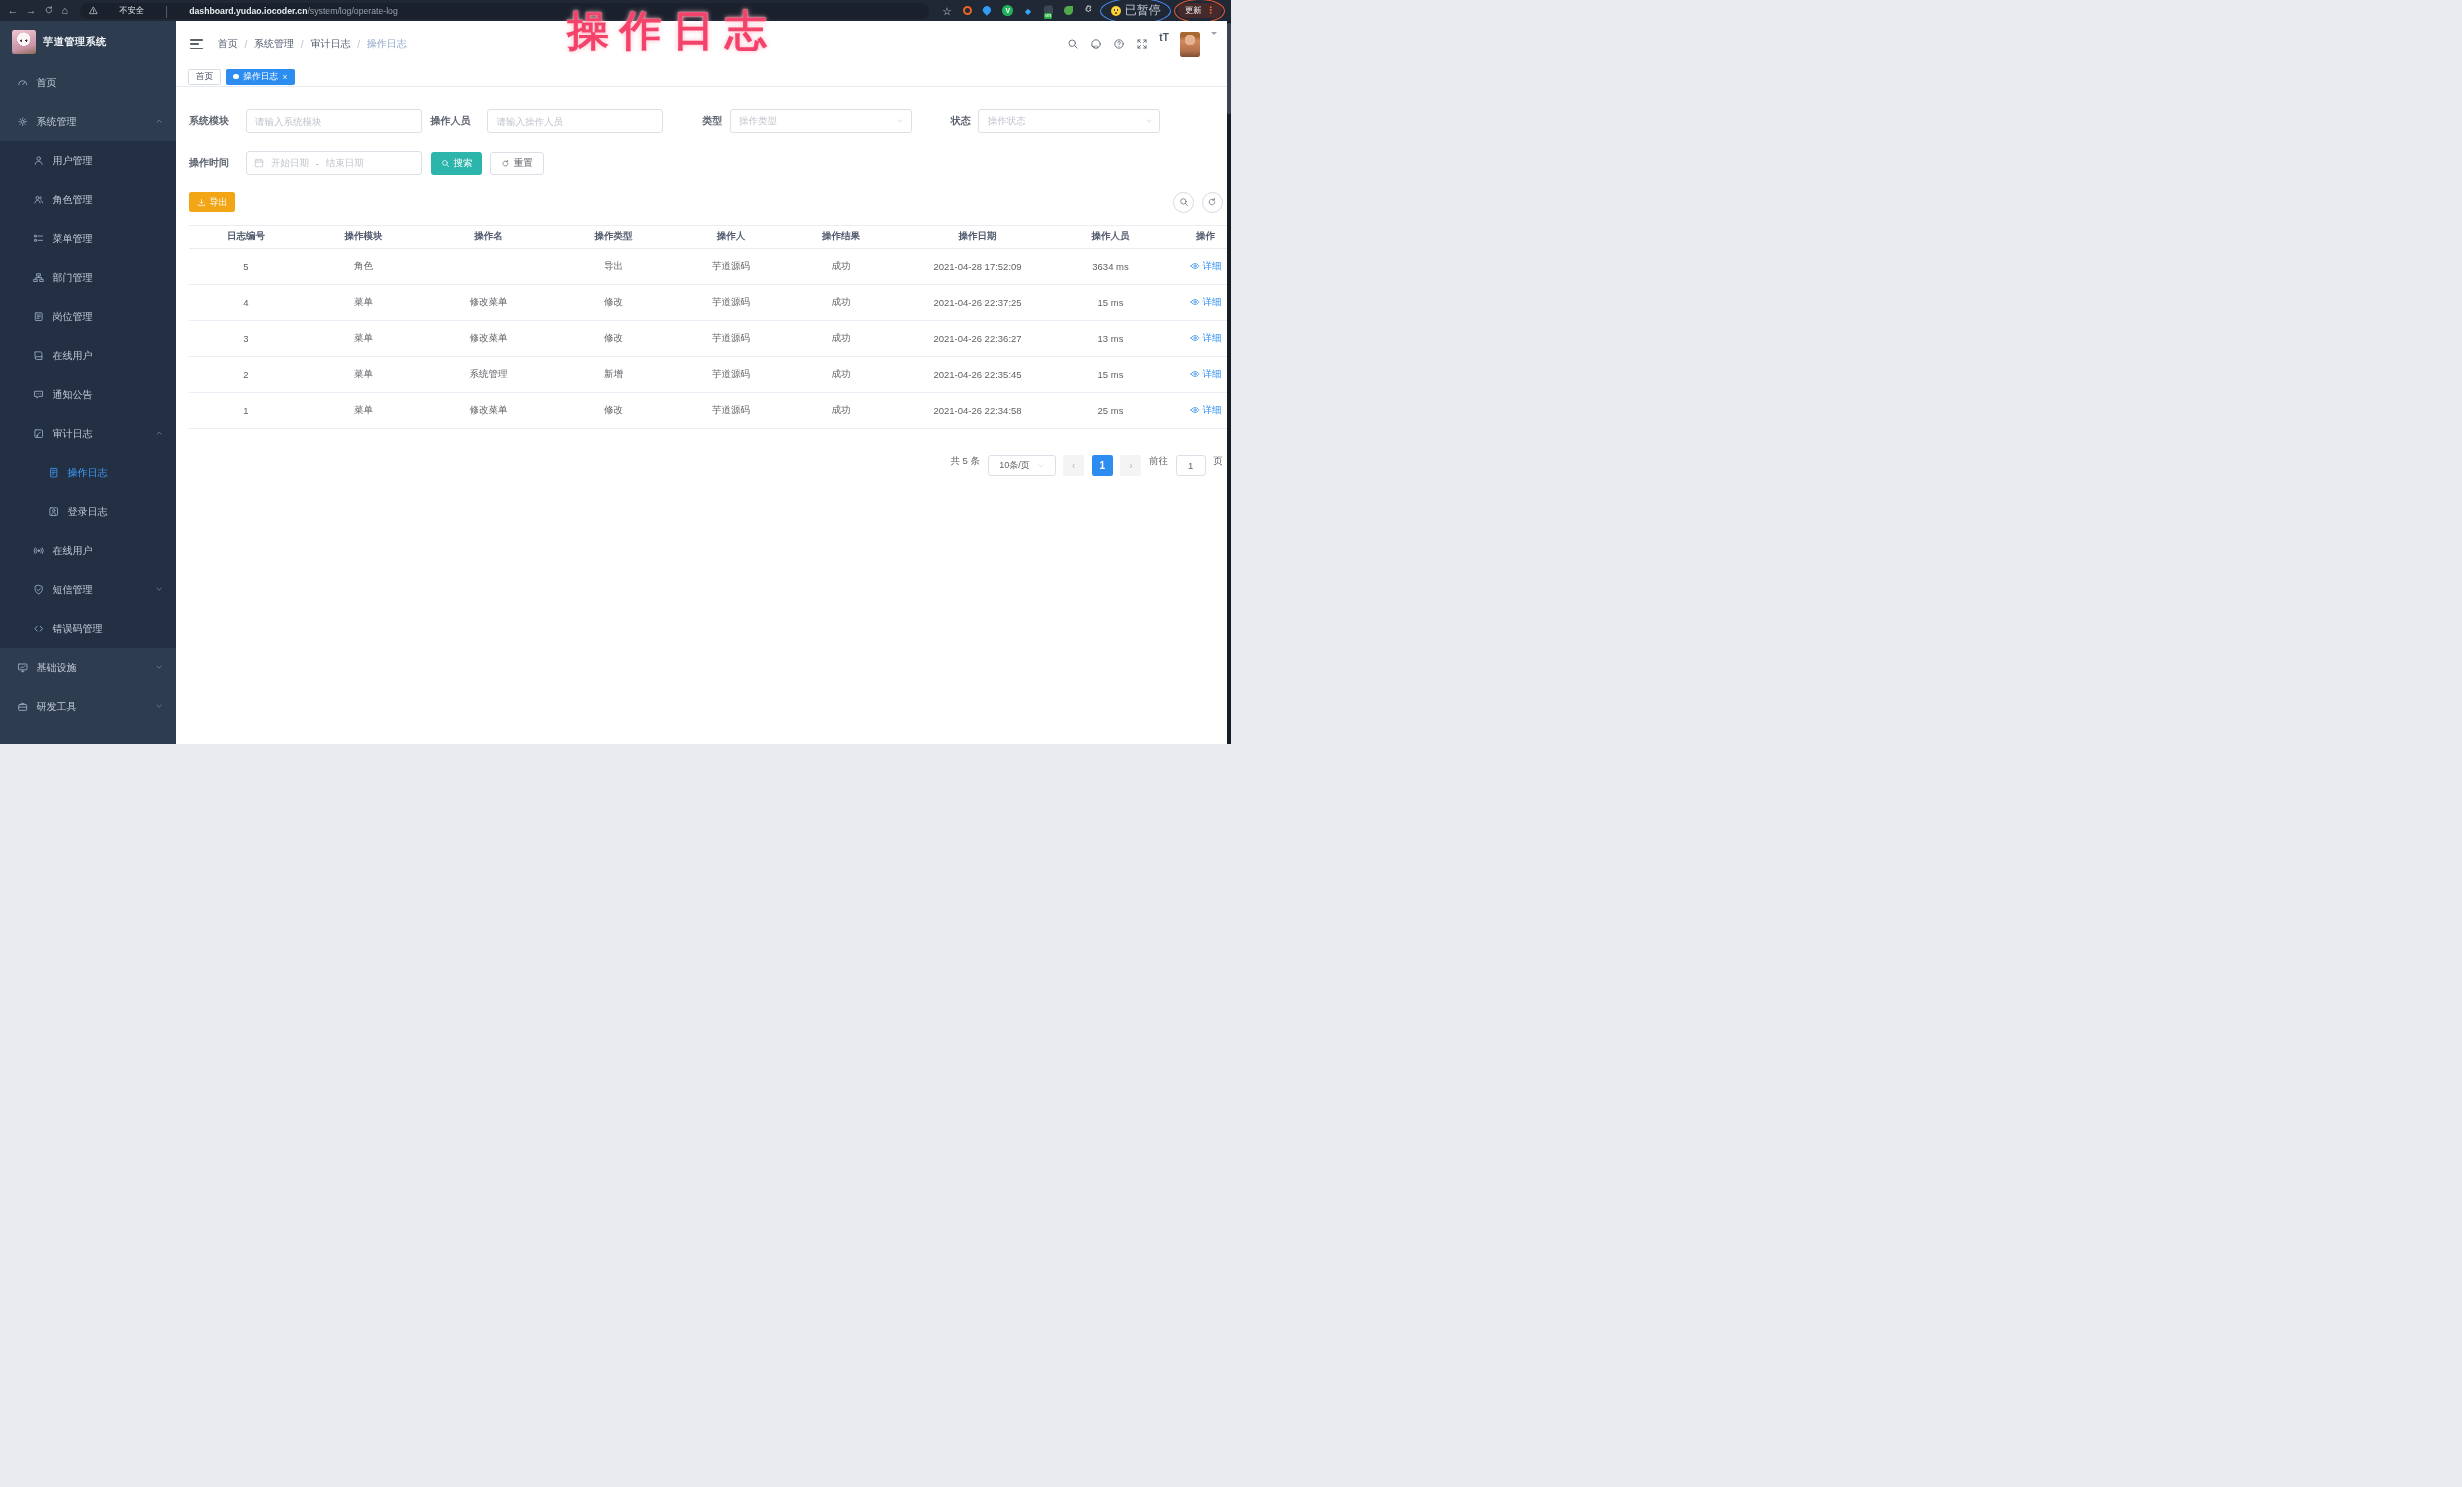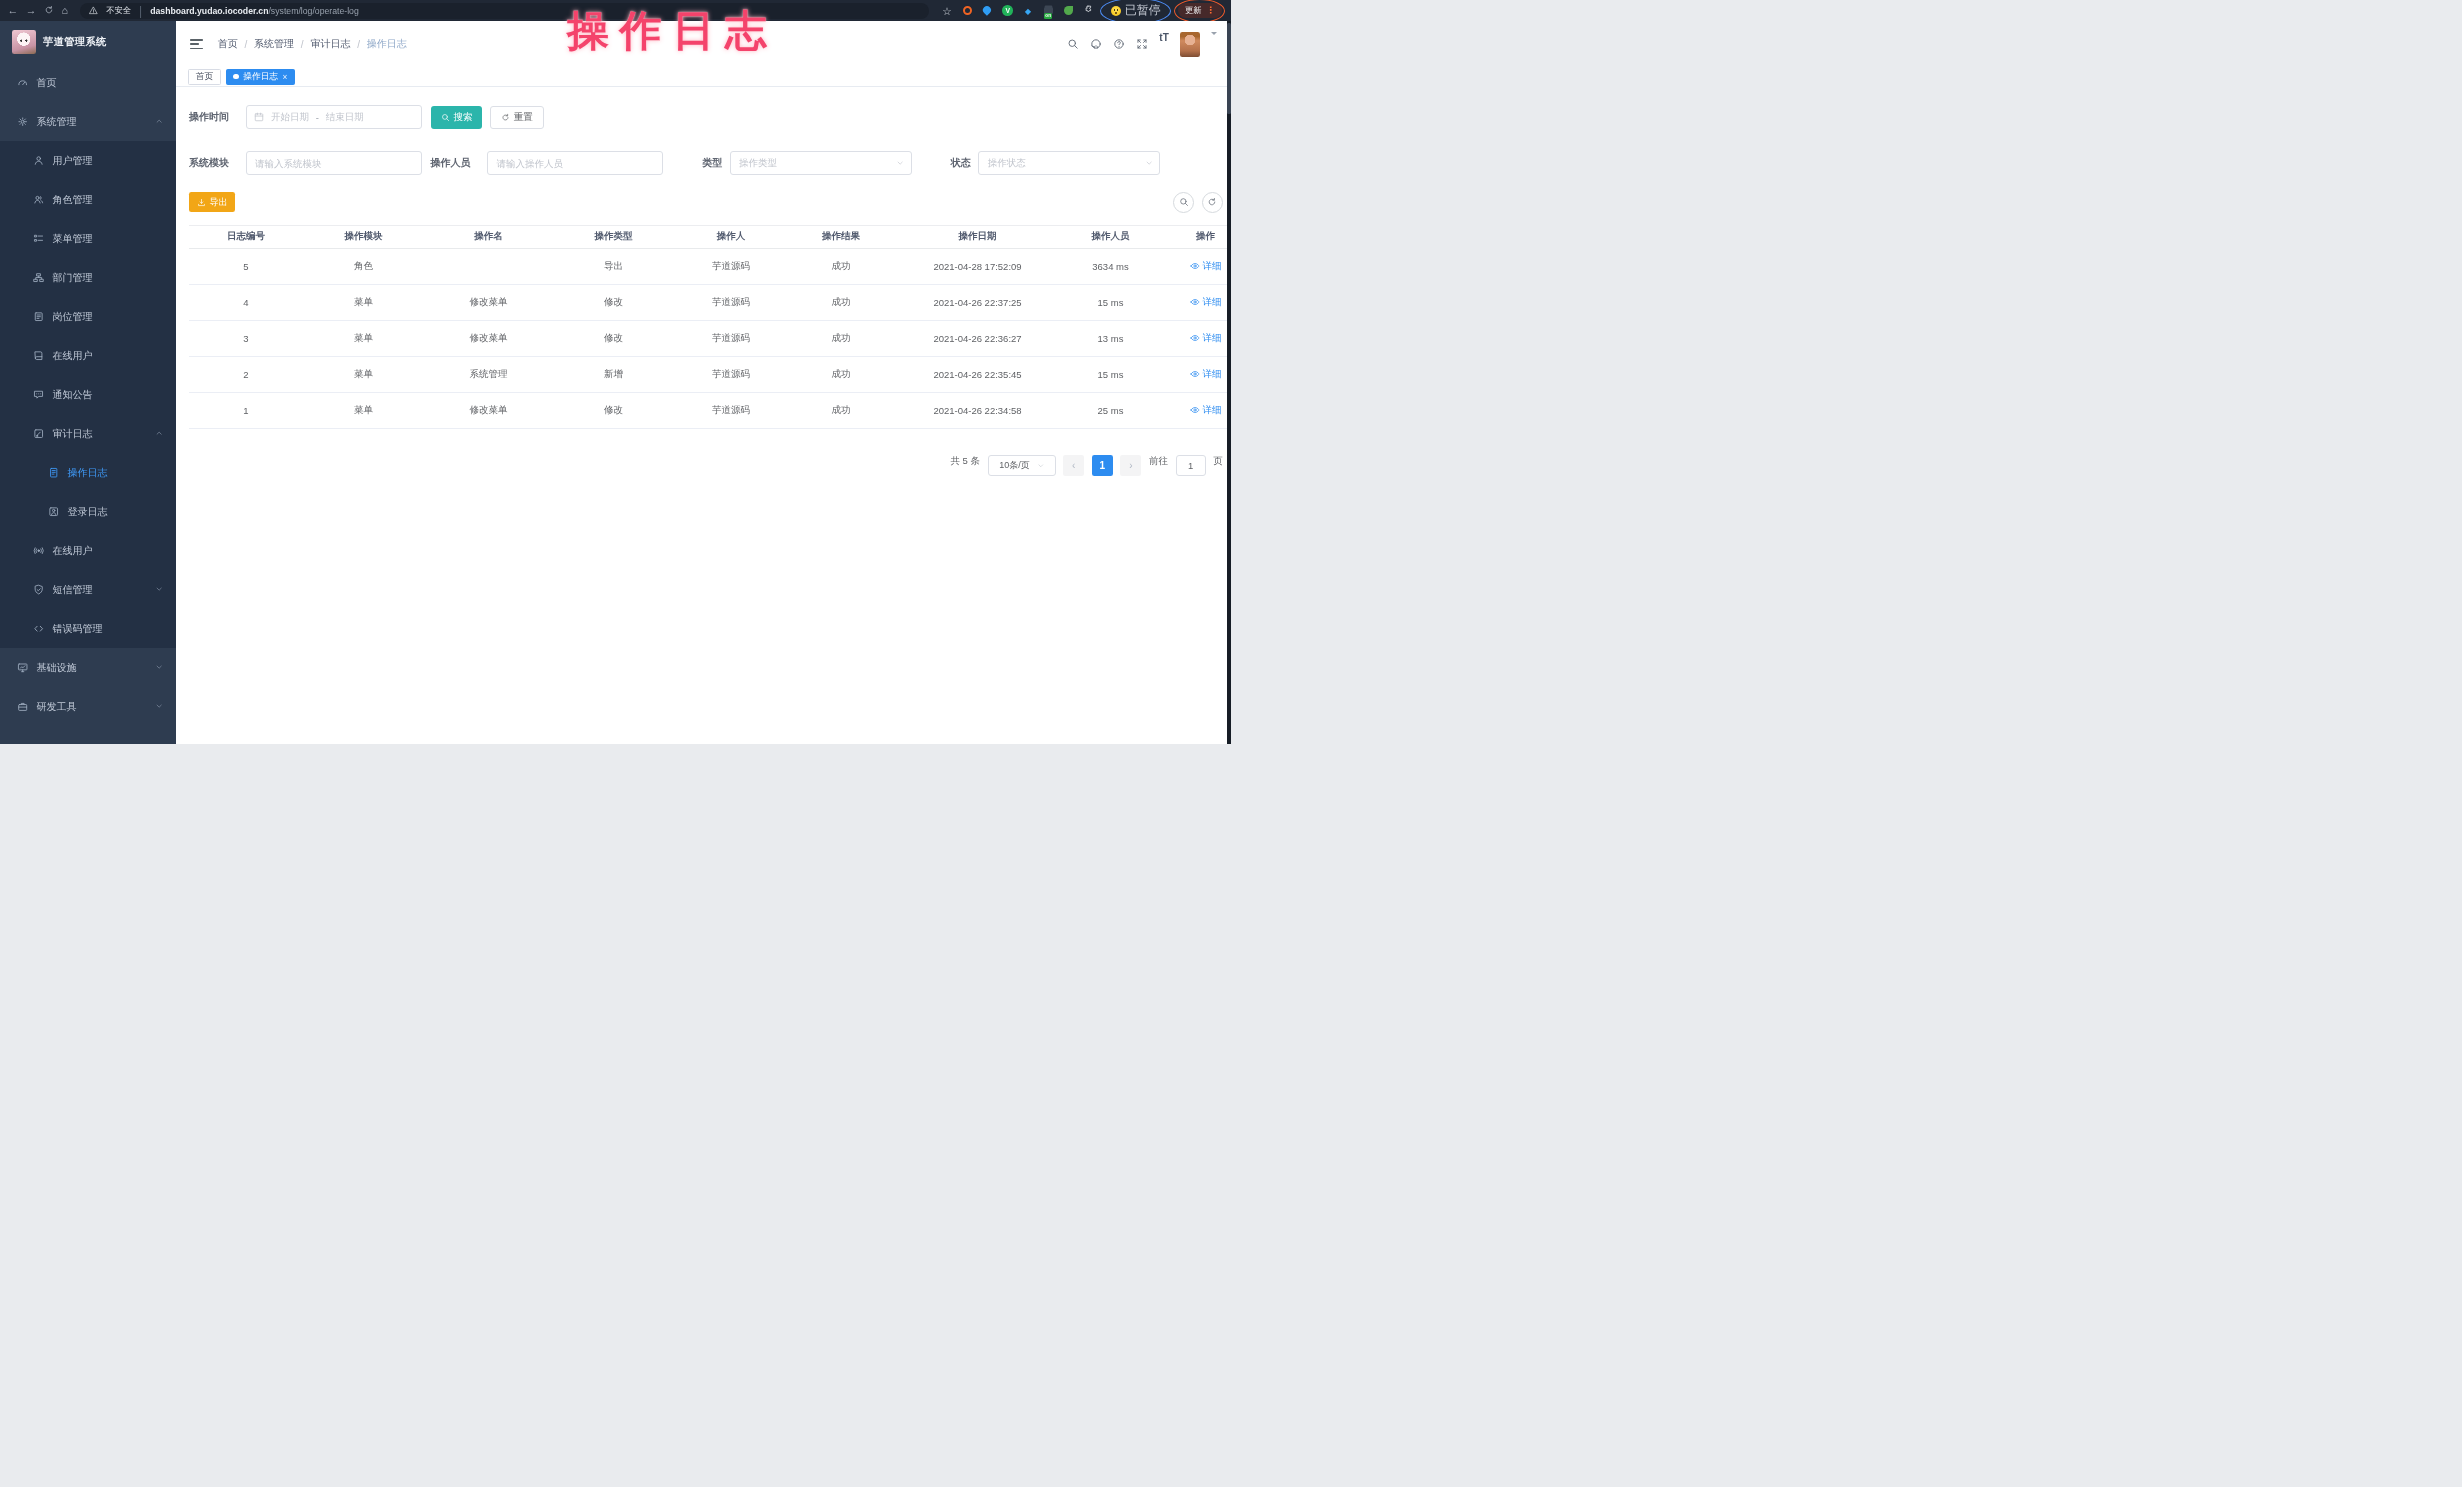--- a/index.html
+++ b/index.html
@@ -4,21 +4,21 @@
 <style>
   html,body{margin:0;padding:0;background:#e9ebee;}
   *{box-sizing:border-box;}
   #stage{position:relative;width:1231px;height:744px;overflow:hidden;background:#fff;
          font-family:"Liberation Sans","DejaVu Sans",sans-serif;-webkit-font-smoothing:antialiased;}
 
   
   .browser-bar{height:21px;background:#202835;display:flex;align-items:center;padding:0 7.6px;gap:7.6px;color:#b9c1cc;}
   .bnav{font-size:10.6px;color:#aeb6c2;line-height:1;cursor:pointer;}
   .url-pill{flex:1;height:16px;background:#1a212c;border-radius:8.3px;display:flex;align-items:center;
-            padding:0 9px;gap:8px;margin:0 4.6px;min-width:0;}
+            padding:0 9px;gap:21px;margin:0 4.6px;min-width:0;}
   .url-pill .sep{color:#55606e;}
   .url-secure{color:#dfe3e9;font-size:8.3px;white-space:nowrap;}
   .url-text{font-size:8.7px;white-space:nowrap;overflow:hidden;}
   .url-host{color:#e8ecf1;font-weight:bold;}
   .url-path{color:#98a1ad;}
   .ext-zone{display:flex;align-items:center;gap:8.3px;}
   .extbox{width:12px;height:12px;display:flex;align-items:center;justify-content:center;position:relative;cursor:pointer;flex-shrink:0;}
   .star-g{color:#d7dce4;font-size:10.6px;}
   .e-orange{width:9px;height:9px;border:2.3px solid #f06423;border-radius:50%;}
   .e-drop{width:8.3px;height:8.3px;background:#2f9df4;border-radius:50% 50% 50% 0;transform:rotate(-45deg);}
@@ -485,48 +485,20 @@
           </span>
           <span class="tag active">
             <span class="tag-dot"></span>
             <span>操作日志</span>
             <span class="tag-close">×</span>
           </span>
         </div>
 
       <div class="content">
 
-        <div class="filter-row r2">
-          <span class="f-label w65">操作时间</span>
-          <span class="f-range">
-            <span class="cal">
-              <svg class="ic" viewBox="0 0 16 16">
-                  <rect x="2" y="3" width="12" height="11" rx="1"></rect>
-                  <path d="M2 6.5h12M5.5 1.8v2.6M10.5 1.8v2.6"></path>
-                </svg>
-            </span>
-            <span>开始日期</span>
-            <span class="range-sep">-</span>
-            <span>结束日期</span>
-          </span>
-          <button class="btn btn-search">
-            <svg class="ic" viewBox="0 0 16 16">
-                <circle cx="7" cy="7" r="4.3"></circle>
-                <path d="M10.3 10.3 13.6 13.6"></path>
-              </svg>
-            <span>搜索</span>
-          </button>
-          <button class="btn btn-reset">
-            <svg class="ic" viewBox="0 0 16 16">
-                <path d="M12.5 8a4.5 4.5 0 1 1-1.3-3.2M11.8 2.3v2.7H9.1"></path>
-              </svg>
-            <span>重置</span>
-          </button>
-        </div>
-
         <div class="filter-row r1">
           <span class="f-label w65">系统模块</span>
           <input class="f-input" placeholder="请输入系统模块" style="">
           <span class="f-label w65 ml12">操作人员</span>
           <input class="f-input" placeholder="请输入操作人员" style="">
           <span class="f-label w42 ml36">类型</span>
           <span class="f-select">
             <span>操作类型</span>
             <span class="sel-caret">
               <svg class="ic" viewBox="0 0 16 16">
@@ -536,20 +508,48 @@
           </span>
           <span class="f-label w42 ml36">状态</span>
           <span class="f-select">
             <span>操作状态</span>
             <span class="sel-caret">
               <svg class="ic" viewBox="0 0 16 16">
                   <path d="M4 6l4 4 4-4"></path>
                 </svg>
             </span>
           </span>
+        </div>
+
+        <div class="filter-row r2">
+          <span class="f-label w65">操作时间</span>
+          <span class="f-range">
+            <span class="cal">
+              <svg class="ic" viewBox="0 0 16 16">
+                  <rect x="2" y="3" width="12" height="11" rx="1"></rect>
+                  <path d="M2 6.5h12M5.5 1.8v2.6M10.5 1.8v2.6"></path>
+                </svg>
+            </span>
+            <span>开始日期</span>
+            <span class="range-sep">-</span>
+            <span>结束日期</span>
+          </span>
+          <button class="btn btn-search">
+            <svg class="ic" viewBox="0 0 16 16">
+                <circle cx="7" cy="7" r="4.3"></circle>
+                <path d="M10.3 10.3 13.6 13.6"></path>
+              </svg>
+            <span>搜索</span>
+          </button>
+          <button class="btn btn-reset">
+            <svg class="ic" viewBox="0 0 16 16">
+                <path d="M12.5 8a4.5 4.5 0 1 1-1.3-3.2M11.8 2.3v2.7H9.1"></path>
+              </svg>
+            <span>重置</span>
+          </button>
         </div>
 
         <div class="toolbar-row">
           <button class="btn btn-export">
             <svg class="ic" viewBox="0 0 16 16">
                 <path d="M8 2.5v7M5.5 7 8 9.6 10.5 7M2.8 11.2v2.3h10.4v-2.3"></path>
               </svg>
             <span>导出</span>
           </button>
           <span class="tool-circles">

